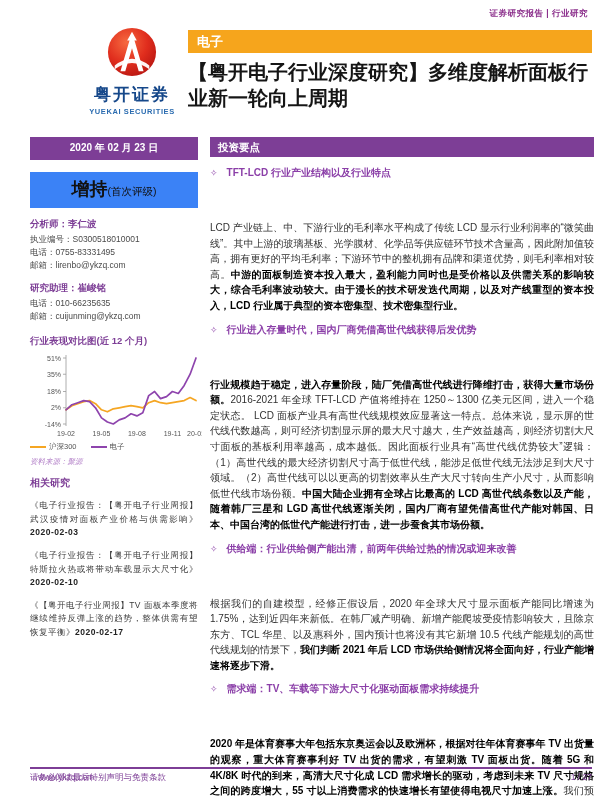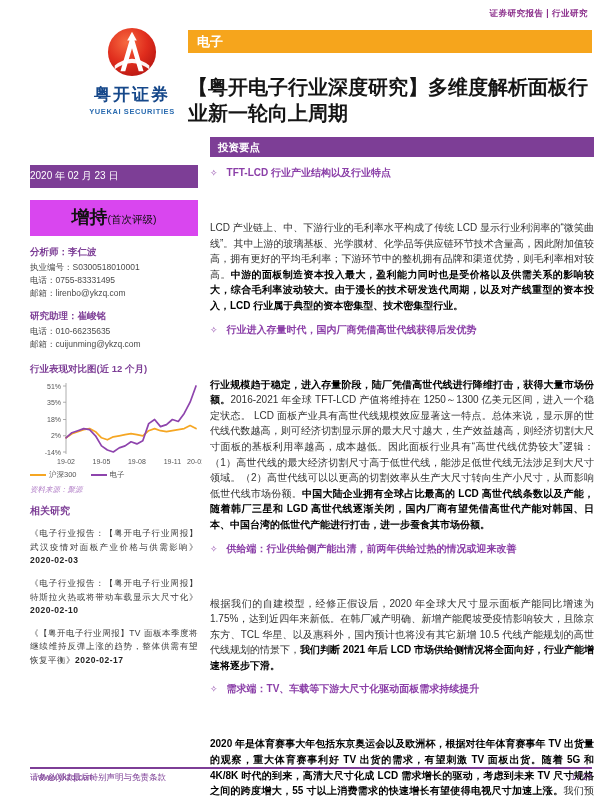--- a/index.html
+++ b/index.html
@@ -8,25 +8,25 @@
     font-family:"Liberation Sans","DejaVu Sans",sans-serif;color:#262626;
   }
   .report-type{position:absolute;top:8px;right:12px;font-size:8.5px;font-weight:bold;color:#8B2E8B;letter-spacing:.5px;text-align:right;}
   
   .logo-block{position:absolute;top:27px;left:76px;width:112px;text-align:center;}
   .logo-cn{font-size:17px;font-weight:bold;color:#16488A;letter-spacing:2px;margin-top:2px;}
   .logo-en{font-size:7.5px;font-weight:bold;color:#2B6CB0;letter-spacing:.6px;margin-top:1px;}
   
   .category-bar{position:absolute;left:188px;top:30px;width:404px;height:23px;background:#F6A51C;
     color:#fff;font-weight:bold;font-size:13px;line-height:23px;padding-left:9px;box-sizing:border-box;}
-  .doc-title{position:absolute;left:188px;top:74px;width:404px;font-size:20px;font-weight:bold;color:#151515;line-height:1.32;}
+  .doc-title{position:absolute;left:188px;top:59px;width:404px;font-size:20px;font-weight:bold;color:#151515;line-height:1.32;}
   
   .sidebar{position:absolute;left:30px;top:137px;width:168px;}
-  .date-box{background:#7D3E96;color:#fff;text-align:left;font-weight:normal;font-size:10px;padding:4px 0 5px;margin-top:28px;}
-  .rating-box{margin-top:12px;background:#d946ef;text-align:center;padding:5px 0 7px;color:#111;}
+  .date-box{background:#7D3E96;color:#fff;text-align:center;font-weight:bold;font-size:10px;padding:4px 0 5px;}
+  .rating-box{margin-top:12px;background:#3b82f6;text-align:center;padding:5px 0 7px;color:#111;}
   .rating-main{font-size:18px;font-weight:bold;}
   .rating-note{font-size:10.5px;}
   .contact-block{margin-top:9px;font-size:8.5px;color:#4a4a4a;line-height:1.55;}
   .contact-name{color:#7D3E96;font-weight:bold;font-size:9.5px;margin-bottom:1px;}
   .chart-title{margin-top:12px;color:#7D3E96;font-weight:bold;font-size:9.5px;}
   .chart-wrap{margin-top:4px;}
   .legend{display:flex;justify-content:flex-start;gap:14px;font-size:7.5px;color:#555;margin-top:-2px;}
   .legend-item{display:flex;align-items:center;gap:3px;}
   .swatch{display:inline-block;width:16px;height:2px;}
   .source-note{font-size:7.5px;color:#B07CC6;font-style:italic;margin-top:5px;}

